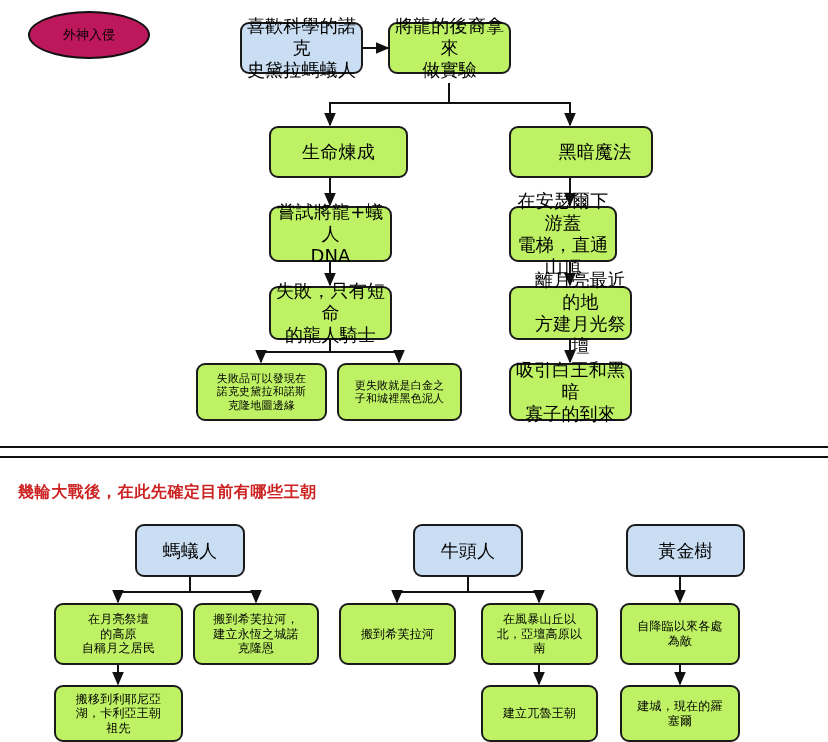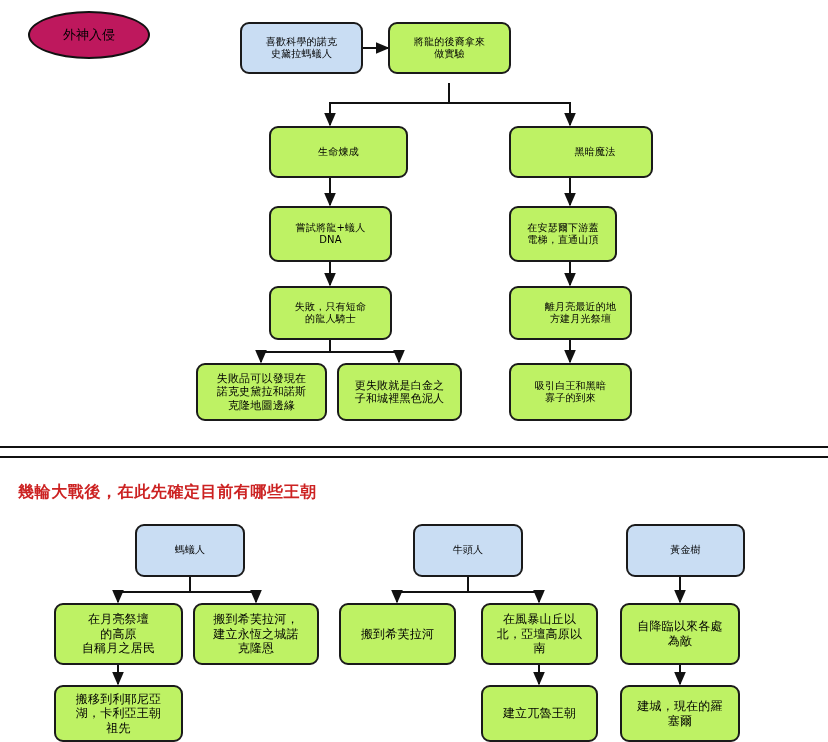--- a/index.html
+++ b/index.html
@@ -34,21 +34,21 @@
     box-sizing: border-box;
     border: 2.2px solid #1a1a1a;
     border-radius: 9px;
     display: flex;
     align-items: center;
     justify-content: center;
     text-align: center;
     line-height: 1.22;
     padding: 2px 4px;
     white-space: pre-line;
-    font-size: 10px;
+    font-size: 18px;
     letter-spacing: 0.2px;
     z-index: 3;
   }
   .node.yellow { background: #bef264; }
   .node.blue   { background: #c9ddf3; }
   .node.small  { font-size: 12px; }
   .node.tiny   { font-size: 11px; }
 
   .ellipse {
     position: absolute;

